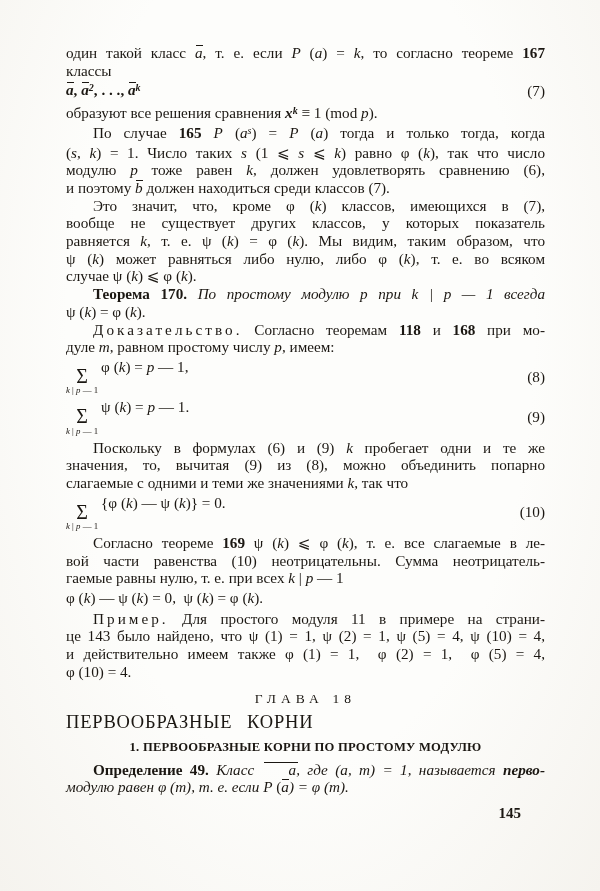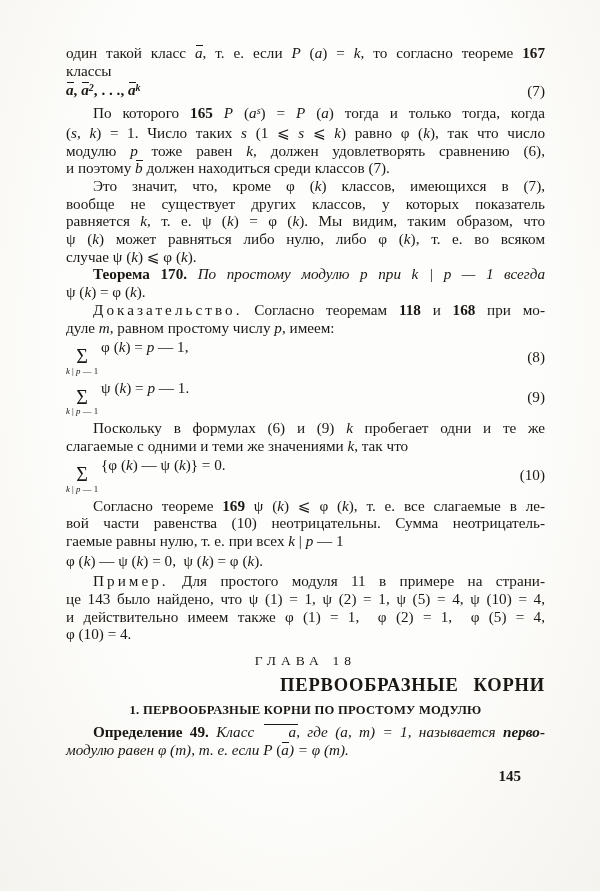--- a/index.html
+++ b/index.html
@@ -23,32 +23,33 @@
   .sup{font-size:0.66em;position:relative;top:-0.42em;}
   .ovl{position:relative;display:inline-block;}
   .ovl::after{content:"";position:absolute;left:8%;right:-4%;top:0.06em;border-top:1.3px solid currentColor;}
   .formula{position:relative;text-align:left;margin:2px 0 3px;}
   .formula .fnum{position:absolute;right:0;top:50%;transform:translateY(-50%);}
   .fbody{display:inline-block;}
   .sumstack{display:inline-flex;flex-direction:column;align-items:center;vertical-align:-11px;margin-right:3px;}
   .sigma{font-size:20px;line-height:0.85;}
   .sumlim{font-size:8.8px;line-height:1;margin-top:1.5px;white-space:nowrap;}
   .chapter{text-align:center;font-size:13.5px;letter-spacing:0.38em;margin:9px 0 0;}
-  .title{text-align:right;font-size:18.5px;font-weight:700;word-spacing:0.5em;letter-spacing:0.045em;margin:7px 0 0;}
+  .title{text-align:left;font-size:18.5px;font-weight:400;word-spacing:0.5em;letter-spacing:0.045em;margin:7px 0 0;}
   .section{text-align:center;font-size:12.6px;font-weight:700;letter-spacing:0.02em;margin:7px 0 4px;}
   .pagenum{text-align:right;padding-right:24px;font-weight:700;font-size:15px;margin-top:9px;}
 </style>
 </head>
 <body>
 
 <div class="page-content">
     <div class="line j"><span>один такой класс </span><span class="i ovl">a</span><span>, т. е. если </span><span class="i">P</span><span> (</span><span class="i">a</span><span>) = </span><span class="i">k</span><span>, то согласно теореме </span><span class="b">167</span></div>
     <div class="line"><span>классы</span></div>
     <div class="formula"><span class="fbody"><span class="bi ovl">a</span><span class="b">, </span><span class="bi ovl">a</span><span class="bi sup">2</span><span class="b">, . . ., </span><span class="bi ovl">a</span><span class="bi sup">k</span></span><span class="fnum">(7)</span></div>
-    <div class="line ind j"><span>По которого </span><span class="b">165</span><span> </span><span class="i">P</span><span> (</span><span class="i">a</span><span class="i sup">s</span><span>) = </span><span class="i">P</span><span> (</span><span class="i">a</span><span>) тогда и только тогда, когда</span></div>
+    <div class="line"><span>образуют все решения сравнения </span><span class="bi">x</span><span class="bi sup">k</span><span> ≡ 1 (mod </span><span class="i">p</span><span>).</span></div>
+    <div class="line ind j"><span>По случае </span><span class="b">165</span><span> </span><span class="i">P</span><span> (</span><span class="i">a</span><span class="i sup">s</span><span>) = </span><span class="i">P</span><span> (</span><span class="i">a</span><span>) тогда и только тогда, когда</span></div>
     <div class="line j"><span>(</span><span class="i">s</span><span>, </span><span class="i">k</span><span>) = 1. Число таких </span><span class="i">s</span><span> (1 ⩽ </span><span class="i">s</span><span> ⩽ </span><span class="i">k</span><span>) равно φ (</span><span class="i">k</span><span>), так что число</span></div>
     <div class="line j"><span>модулю </span><span class="i">p</span><span> тоже равен </span><span class="i">k</span><span>, должен удовлетворять сравнению (6),</span></div>
     <div class="line"><span>и поэтому </span><span class="i ovl">b</span><span> должен находиться среди классов (7).</span></div>
     <div class="line ind j"><span>Это значит, что, кроме φ (</span><span class="i">k</span><span>) классов, имеющихся в (7),</span></div>
     <div class="line j"><span>вообще не существует других классов, у которых показатель</span></div>
     <div class="line j"><span>равняется </span><span class="i">k</span><span>, т. е. ψ (</span><span class="i">k</span><span>) = φ (</span><span class="i">k</span><span>). Мы видим, таким образом, что</span></div>
     <div class="line j"><span>ψ (</span><span class="i">k</span><span>) может равняться либо нулю, либо φ (</span><span class="i">k</span><span>), т. е. во всяком</span></div>
     <div class="line"><span>случае ψ (</span><span class="i">k</span><span>) ⩽ φ (</span><span class="i">k</span><span>).</span></div>
     <div class="line ind j"><span class="b">Теорема 170.</span><span class="i"> По простому модулю p при k | p — 1 всегда</span></div>
     <div class="line"><span>ψ (</span><span class="i">k</span><span>) = φ (</span><span class="i">k</span><span>).</span></div>
@@ -56,20 +57,21 @@
     <div class="line"><span>дуле </span><span class="i">m</span><span>, равном простому числу </span><span class="i">p</span><span>, имеем:</span></div>
     <div class="formula"><span class="fbody"><span class="sumstack">
           <span class="sigma">Σ</span>
           <span class="sumlim"><span class="i">k</span><span> | </span><span class="i">p</span><span> — 1</span></span>
         </span><span>φ (</span><span class="i">k</span><span>) = </span><span class="i">p</span><span> — 1,</span></span><span class="fnum">(8)</span></div>
     <div class="formula"><span class="fbody"><span class="sumstack">
           <span class="sigma">Σ</span>
           <span class="sumlim"><span class="i">k</span><span> | </span><span class="i">p</span><span> — 1</span></span>
         </span><span>ψ (</span><span class="i">k</span><span>) = </span><span class="i">p</span><span> — 1.</span></span><span class="fnum">(9)</span></div>
     <div class="line ind j"><span>Поскольку в формулах (6) и (9) </span><span class="i">k</span><span> пробегает одни и те же</span></div>
+    <div class="line j"><span>значения, то, вычитая (9) из (8), можно объединить попарно</span></div>
     <div class="line"><span>слагаемые с одними и теми же значениями </span><span class="i">k</span><span>, так что</span></div>
     <div class="formula"><span class="fbody"><span class="sumstack">
           <span class="sigma">Σ</span>
           <span class="sumlim"><span class="i">k</span><span> | </span><span class="i">p</span><span> — 1</span></span>
         </span><span>{φ (</span><span class="i">k</span><span>) — ψ (</span><span class="i">k</span><span>)} = 0.</span></span><span class="fnum">(10)</span></div>
     <div class="line ind j"><span>Согласно теореме </span><span class="b">169</span><span> ψ (</span><span class="i">k</span><span>) ⩽ φ (</span><span class="i">k</span><span>), т. е. все слагаемые в ле-</span></div>
     <div class="line j"><span>вой части равенства (10) неотрицательны. Сумма неотрицатель-</span></div>
     <div class="line"><span>гаемые равны нулю, т. е. при всех </span><span class="i">k</span><span> | </span><span class="i">p</span><span> — 1</span></div>
     <div class="formula"><span class="fbody"><span>φ (</span><span class="i">k</span><span>) — ψ (</span><span class="i">k</span><span>) = 0, &nbsp;ψ (</span><span class="i">k</span><span>) = φ (</span><span class="i">k</span><span>).</span></span></div>
     <div class="line ind j"><span class="sp">Пример.</span><span> Для простого модуля 11 в примере на страни-</span></div>

